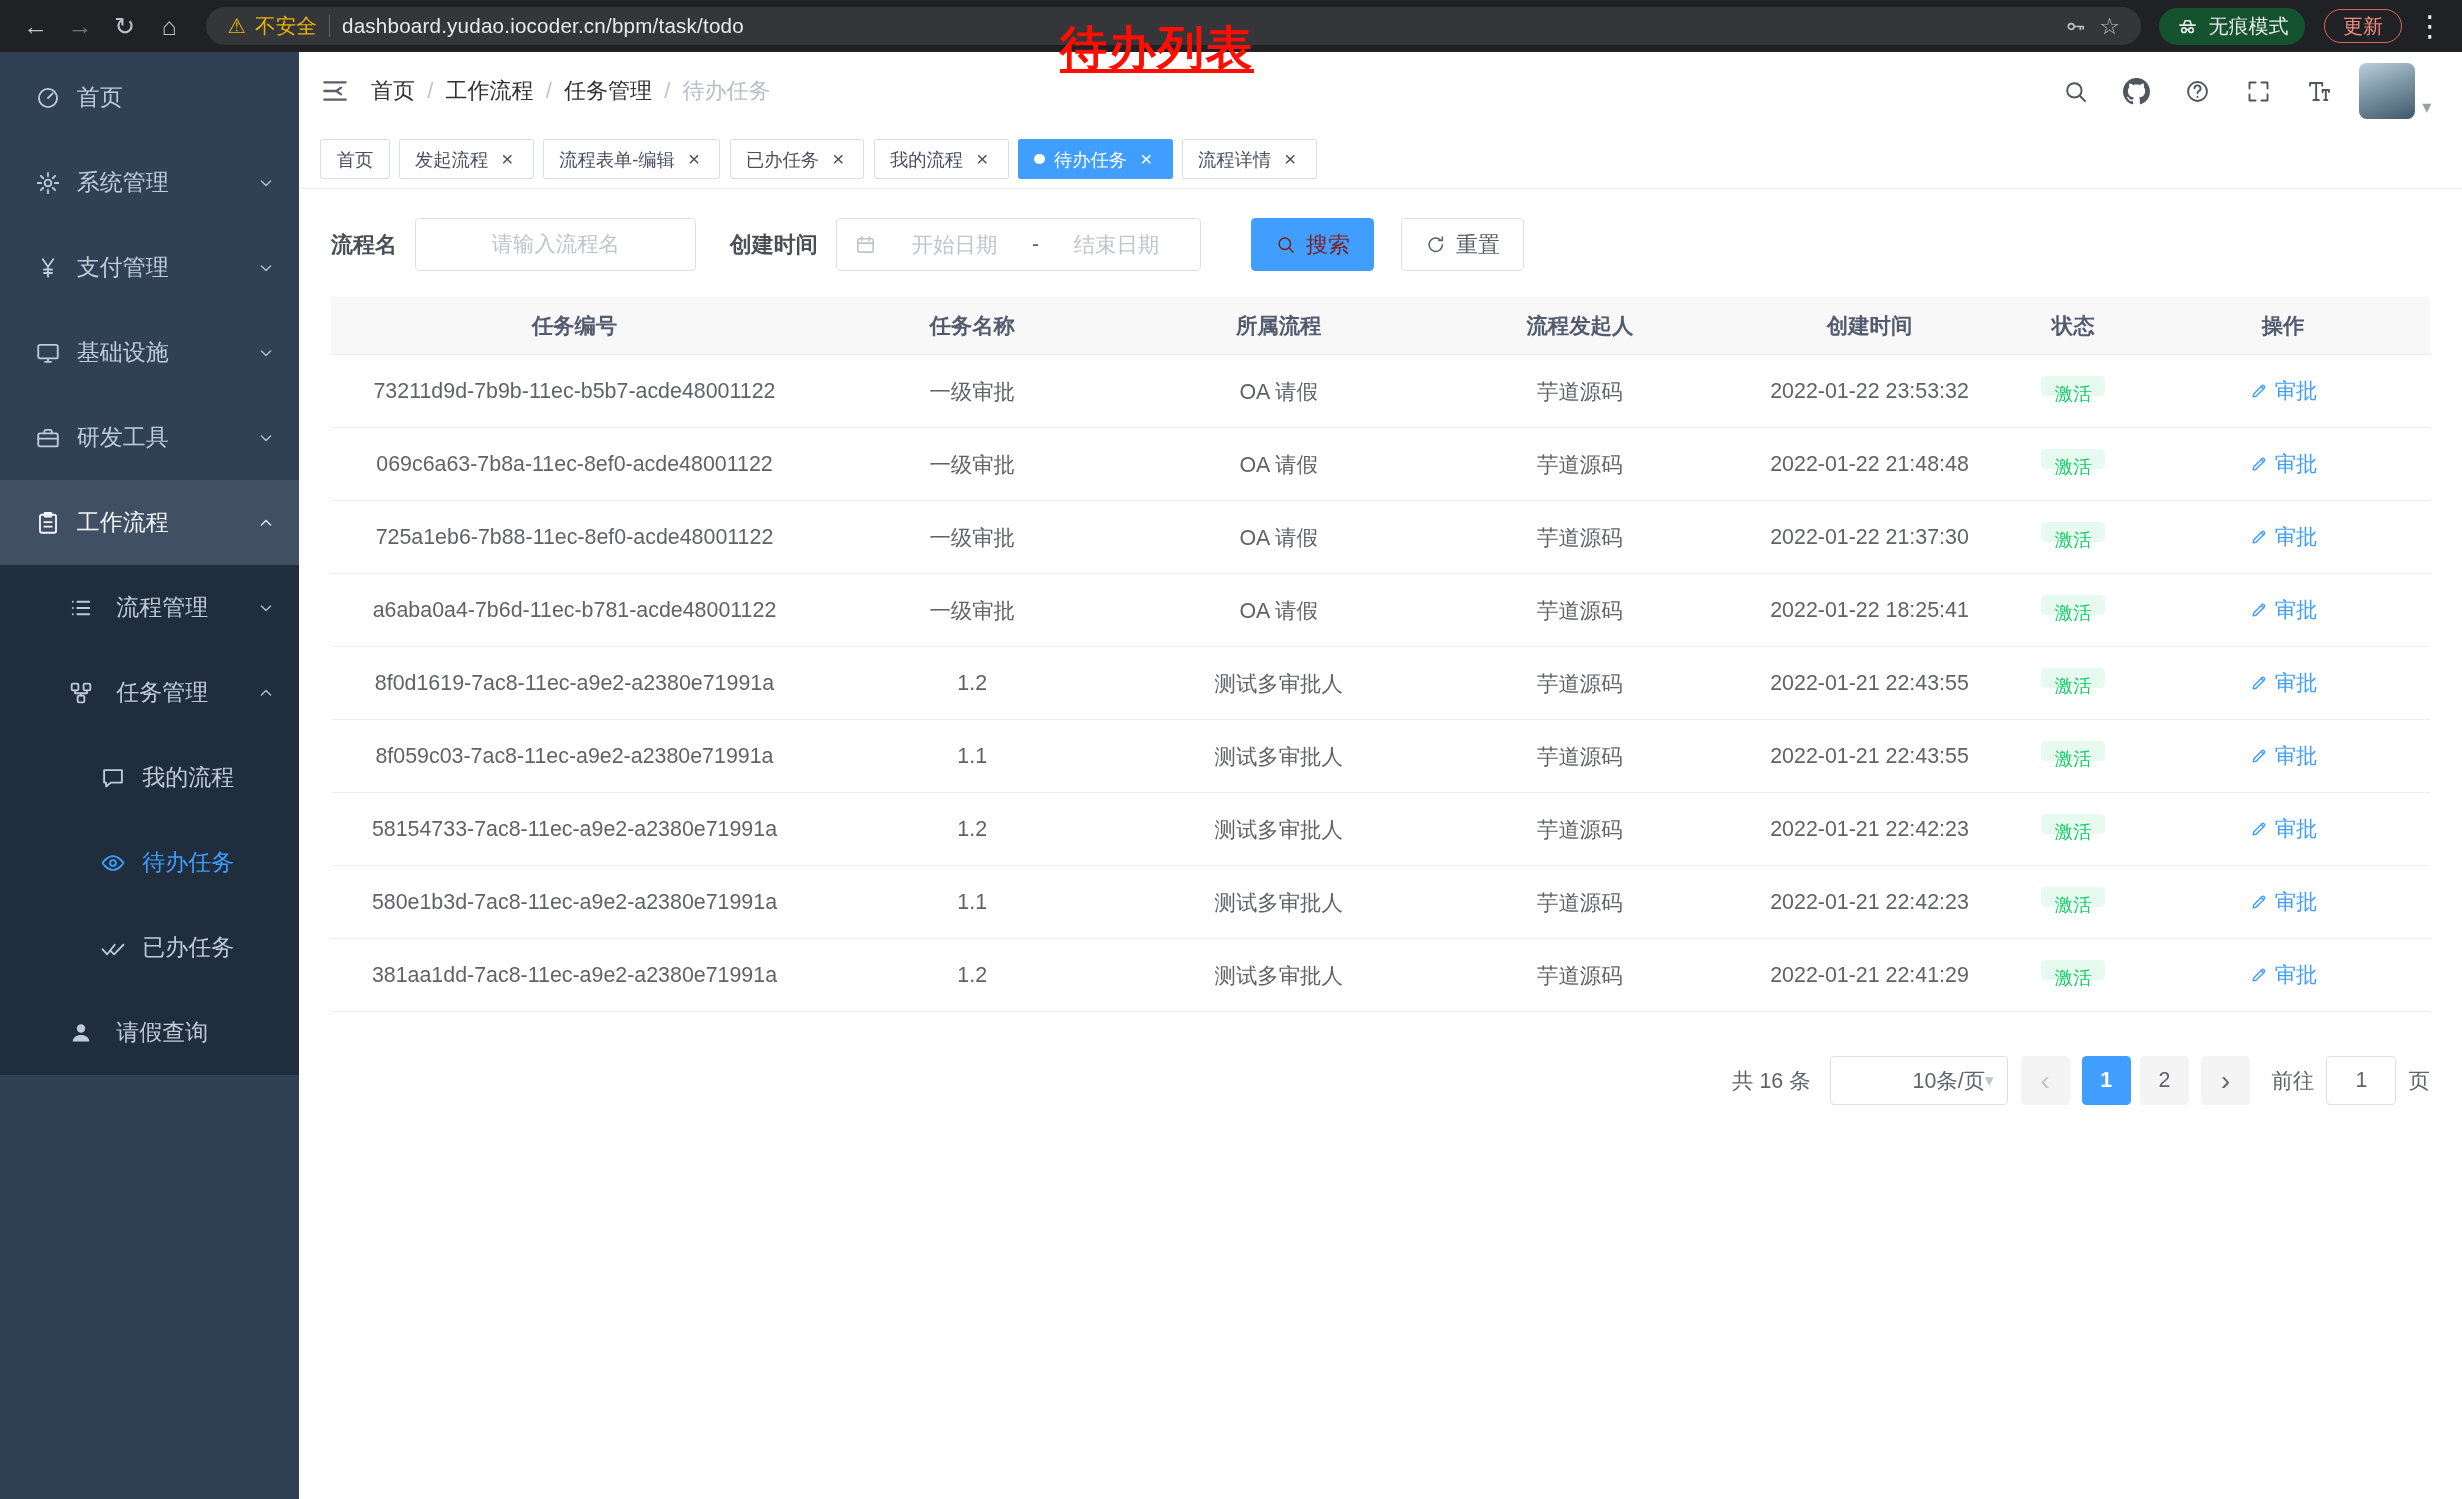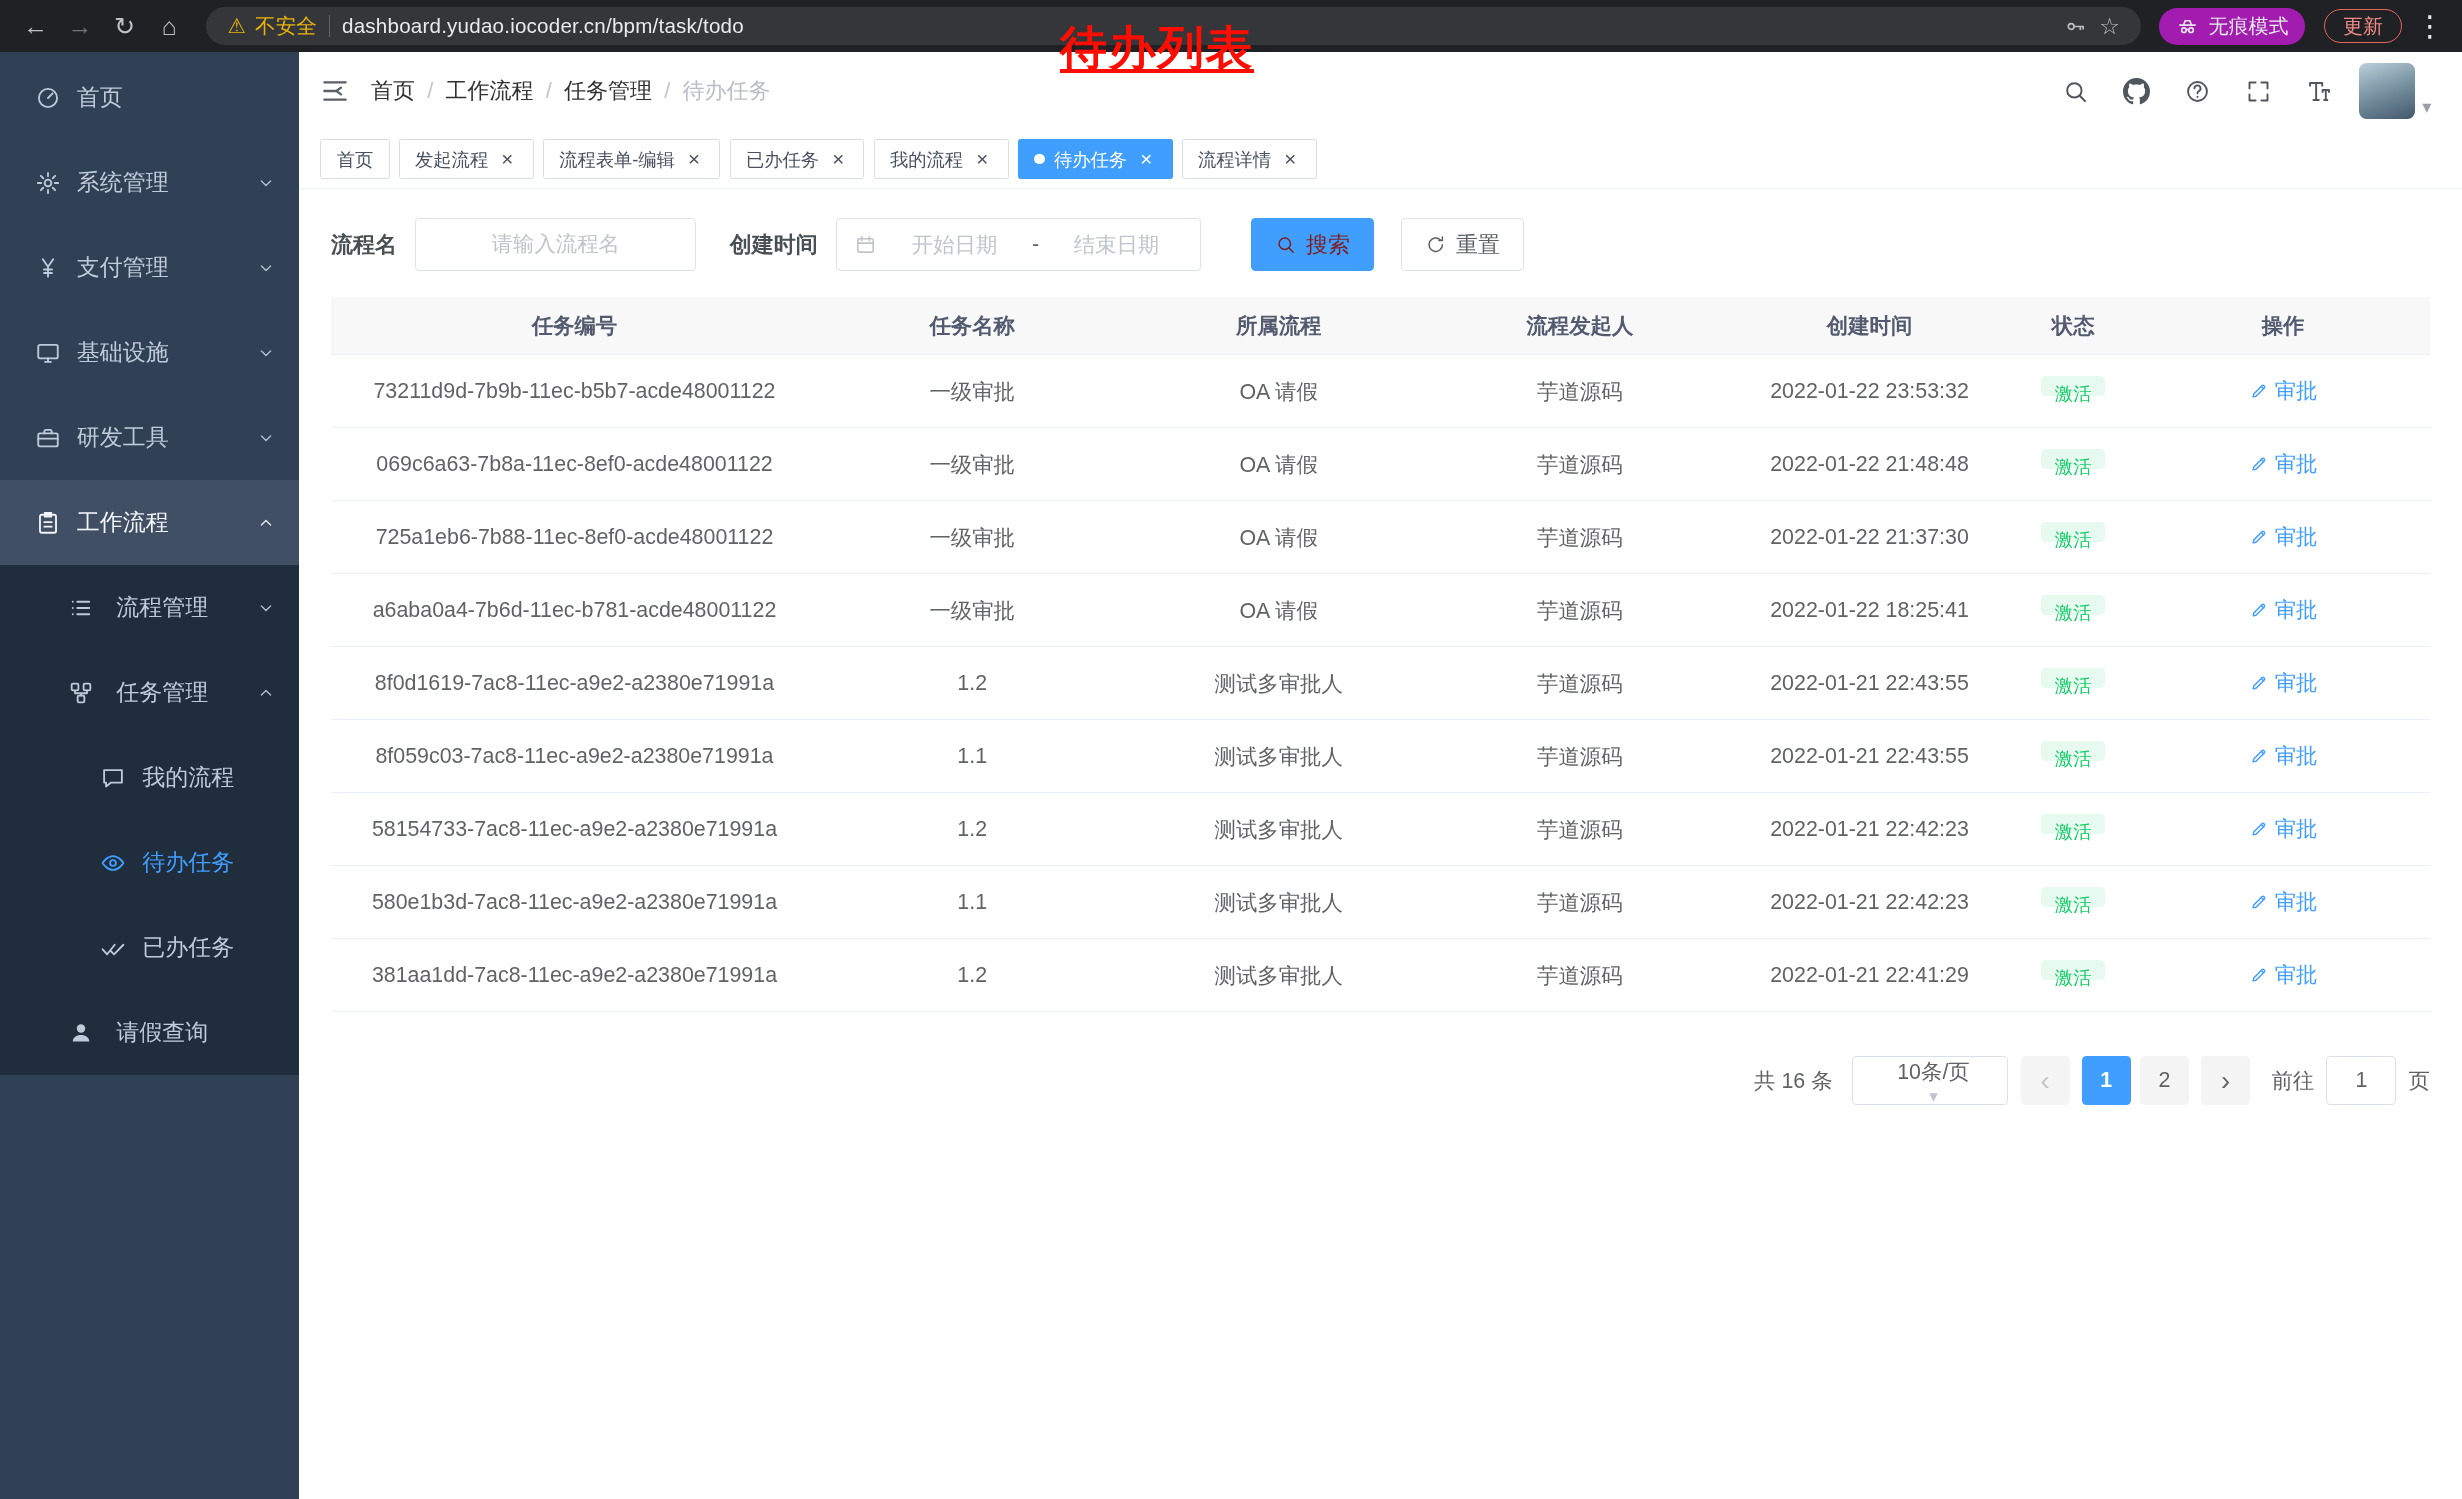--- a/index.html
+++ b/index.html
@@ -27,21 +27,21 @@
   .i-home::before { content:"⌂"; }
   .url-pill { flex:1; height:38px; background:#35363a; border-radius:19px; display:flex;
               align-items:center; padding:0 21.4px; margin:0 10.7px; gap:12.2px; font-size:20.6px; }
   .sec-chip { display:flex; align-items:center; gap:9.2px; color:#eab308; white-space:nowrap; }
   .i-warn::before { content:"⚠"; font-size:20.6px; }
   .pill-divider { width:0.8px; height:21.4px; background:#5f6368; }
   .url-text { color:#e8eaed; letter-spacing:0.2px; white-space:nowrap; }
   .pill-spacer { flex:1; }
   .pill-tool { color:#bdc1c6; font-size:23px; display:flex; }
   .i-star::before { content:"☆"; }
-  .incog-chip { height:37px; border-radius:18.3px; background:#a21caf; display:flex; align-items:center;
+  .incog-chip { height:37px; border-radius:18.3px; background:#14532d; display:flex; align-items:center;
                 gap:9px; padding:16px 17px; color:#e8eaed; font-size:20px; white-space:nowrap; }
   .incog-chip .ic { font-size:23px; }
   .update-btn { height:34px; border-radius:17px; border:1.5px solid #e0675c; color:#f28b82;
                 display:flex; align-items:center; padding:0 18.3px; font-size:20px; margin-left:10.7px;
                 background:transparent; white-space:nowrap; }
   .menu-dots { font-size:29px; color:#e8eaed; width:30.5px; text-align:center; margin-left:4.6px; }
   .i-dots::before { content:"⋮"; }
 
   
   .annotation { position:absolute; top:17px; left:1060px; font-size:47px; font-weight:700;
@@ -142,23 +142,23 @@
   .tag { display:inline-block; padding:0 13.7px; height:20px; line-height:35px; background:#e7faf0;
          color:#13ce66; border-radius:4.6px; font-size:18.3px; }
   .action-link { display:inline-flex; align-items:center; gap:6.1px; color:#409eff; font-size:21.4px;
                  cursor:pointer; text-decoration:none; }
   .action-link .ic { font-size:20px; }
 
   
   .pagination { display:flex; align-items:center; justify-content:flex-end; gap:12.2px;
                 margin:44px 32px 0; font-size:21.4px; color:#606266; }
   .pg-total { margin-right:7.6px; white-space:nowrap; }
-  .size-select { width:156px; height:49px; border:0.8px solid #dcdfe6; border-radius:4.6px;
-                 display:flex; align-items:center; justify-content:flex-start;
-                 padding:0 13.7px 0 20px; color:#606266; cursor:pointer; white-space:nowrap;flex-direction:column; }
+  .size-select { width:178px; height:49px; border:0.8px solid #dcdfe6; border-radius:4.6px;
+                 display:flex; align-items:center; justify-content:flex-end;
+                 padding:0 13.7px 0 20px; color:#606266; cursor:pointer; white-space:nowrap; }
   .size-caret { color:#c0c4cc; font-size:17px; }
   .pg-btn { min-width:49px; height:49px; border-radius:4.6px; background:#f4f4f5; display:flex;
             align-items:center; justify-content:center; font-size:21.4px; color:#606266;
             border:none; font-family:inherit; cursor:pointer; }
   .pg-btn.nav { font-size:27.5px; }
   .pg-prev { color:#c0c4cc; }
   .i-prev::before { content:"‹"; }
   .i-next::before { content:"›"; }
   .pages { display:flex; gap:9.2px; }
   .pg-btn.active { background:#409eff; color:#fff; font-weight:700; }

